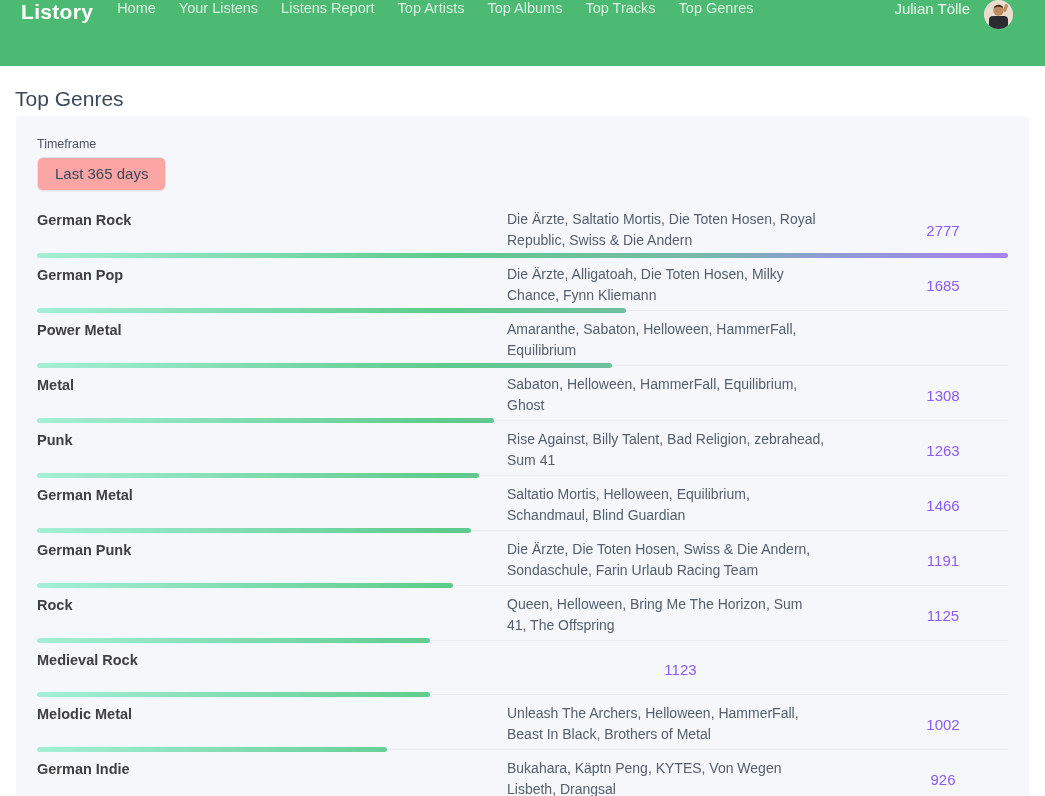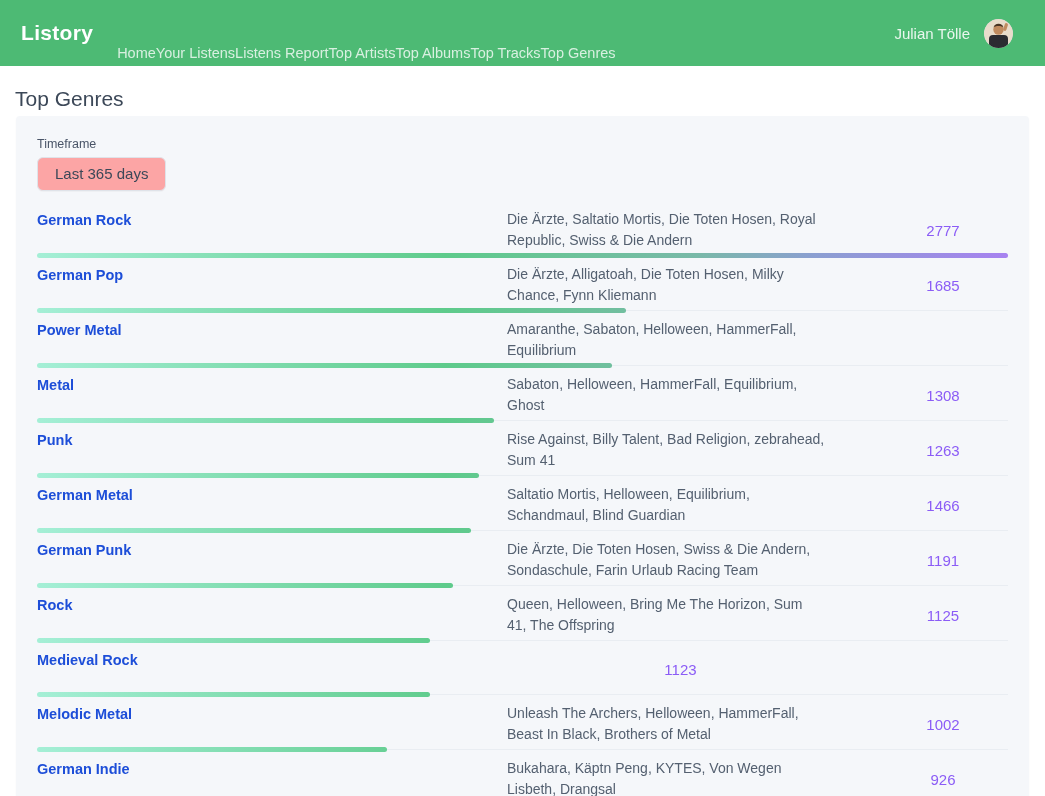--- a/index.html
+++ b/index.html
@@ -1,23 +1,23 @@
 <!DOCTYPE html>
 <html><head>
 <meta charset="utf-8">
 <style>
   * { margin:0; padding:0; box-sizing:border-box; }
   html,body { width:1045px; height:796px; overflow:hidden; background:#ffffff;
               font-family:"Liberation Sans", sans-serif; }
 
   
-  .app-header { height:66px; background:#4dba74; display:flex; align-items:center;
+  .app-header { height:66px; background:#4dba74; display:flex; 
                 padding:0 32px 0 21px; }
   .logo { color:#ffffff; font-size:21px; font-weight:700; letter-spacing:.3px; cursor:pointer; }
-  .main-nav { display:flex; margin-left:24px; flex:1 1 auto;margin-top:39px; }
+  .main-nav { display:flex; gap:23px; margin-left:24px; flex:1 1 auto; }
   .nav-link { color:rgba(255,255,255,.78); font-size:14.5px; text-decoration:none; cursor:pointer; white-space:nowrap; }
   .user-name { color:rgba(255,255,255,.88); font-size:15px; margin-right:14px; white-space:nowrap; }
   .avatar { width:29px; height:29px; border-radius:50%; overflow:hidden; flex:0 0 auto;
             background:#cfd8da; cursor:pointer; }
 
   
   .page-title { margin:20px 0 0 15px; font-size:21px; line-height:26px; font-weight:500; color:#3c4858; }
 
   .card { margin:4px 16px 0; background:#f5f7fa; border-radius:4px; padding:21px 21px 40px;
           box-shadow:0 1px 2px rgba(0,0,0,.04); }
@@ -25,21 +25,21 @@
   .filter-label { display:block; font-size:12.5px; color:#4a5568; margin-bottom:6px; }
   .timeframe-btn { display:inline-block; background:#fca5a5; border:1px solid #dfe3e9;
                    border-radius:6px; padding:7px 17px 8px; font-size:15px; color:#3c4858;
                    font-family:"Liberation Sans", sans-serif; cursor:pointer;
                    box-shadow:0 1px 1px rgba(0,0,0,.03); }
 
   
   .genre-table { margin-top:10px; }
   .genre-row { position:relative; display:grid; grid-template-columns:446px 1fr 130px;
                padding:8px 0 4px; border-bottom:1px solid #e9edf2; min-height:54px; }
-  .genre-name { font-size:14.5px; font-weight:700; color:#1d4ed8; line-height:21px; padding-top:1px; }
+  .genre-name { font-size:14.5px; font-weight:700; color:#404040; line-height:21px; padding-top:1px; }
   .genre-artists { font-size:14px; color:#546070; line-height:21px; max-width:318px;margin-left:24px; }
   .genre-count { font-size:15px; color:#8b5cf6; display:flex; align-items:center; justify-content:center; }
   .genre-bar { position:absolute; left:0; bottom:-3px; height:5px; border-radius:3px;
                background-repeat:no-repeat; background-position:left center; }
 </style>
 </head>
 <body>
 
 <header class="app-header">
   <div class="logo">Listory</div>

